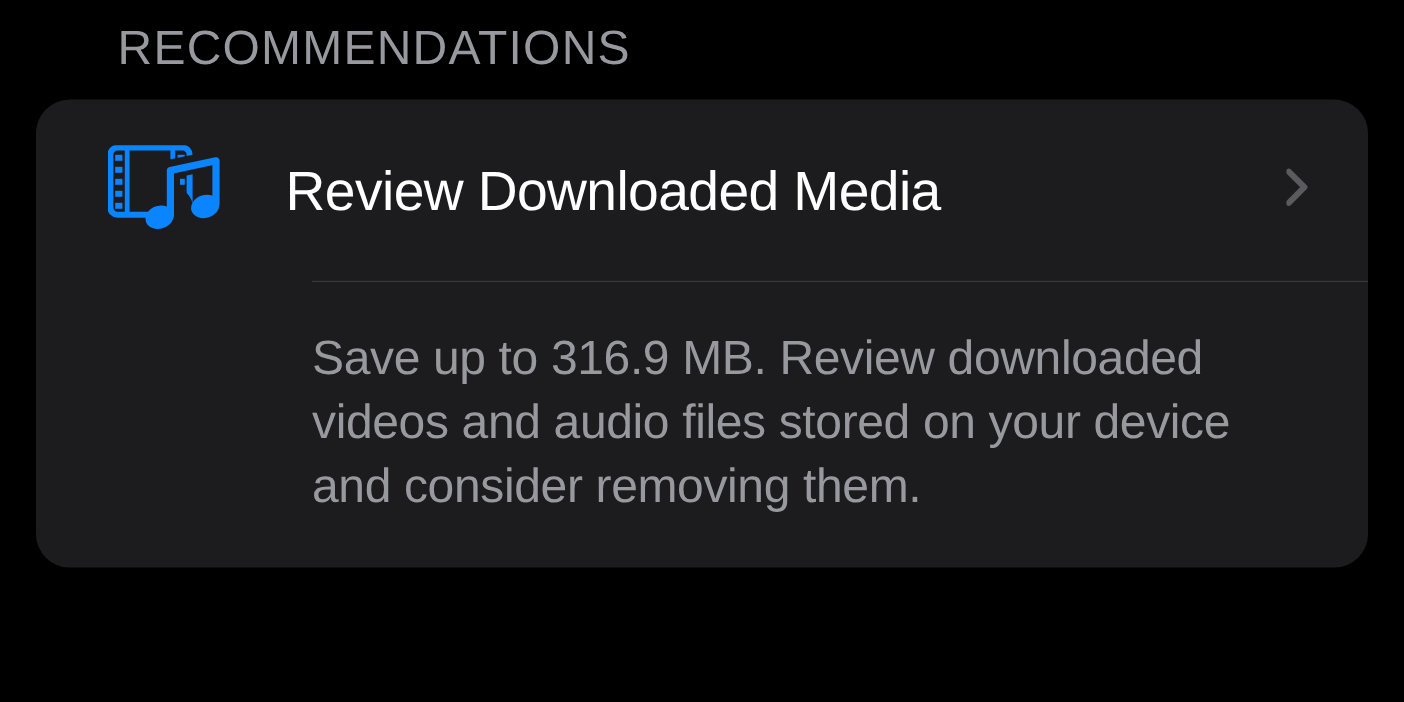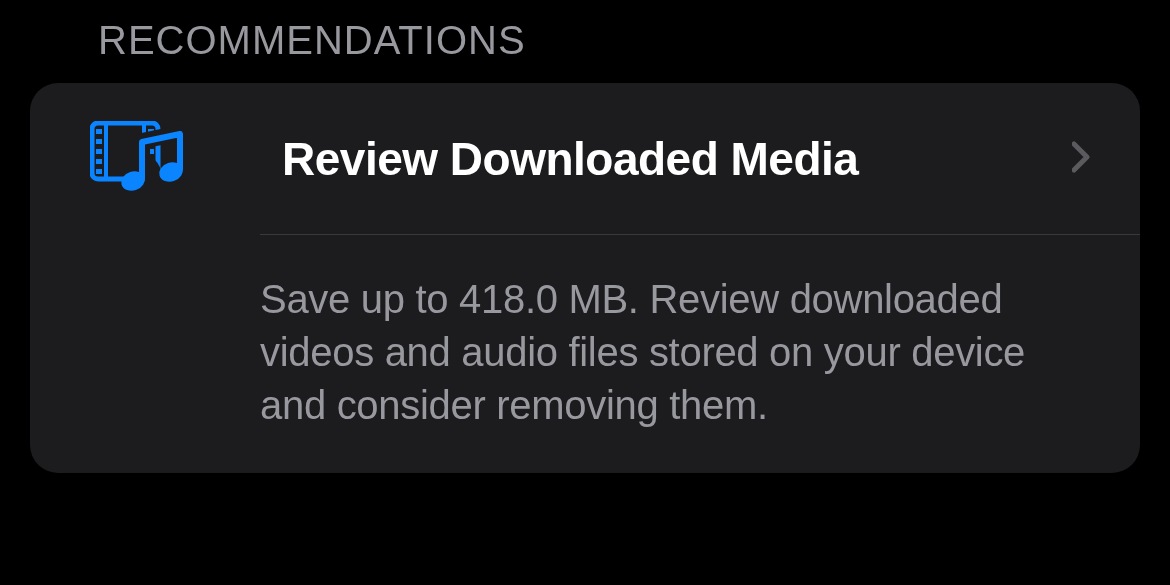--- a/index.html
+++ b/index.html
@@ -53,23 +53,23 @@
     
     .media-icon {
       position: relative;
       width: 100px;
       height: 75px;
     }
     
     .title {
       color: #FFFFFF;
       font-size: 46px;
-      font-weight: 700;
+      font-weight: 400;
       flex: 1;
-      margin-left: 92px;
+      margin-left: 48px;
       letter-spacing: -0.5px;
     }
     
     .chevron {
       color: #5A5A5F;
       flex-shrink: 0;
       margin-left: 20px;
     }
     
     .divider {
@@ -136,16 +136,16 @@
       <div class="chevron">
         <svg width="18" height="32" viewBox="0 0 18 32">
           <path d="M 2 3 L 15 16 L 2 29" fill="none" stroke="#5A5A5F" stroke-width="5" stroke-linecap="round" stroke-linejoin="round"></path>
         </svg>
       </div>
     </div>
 
     <div class="divider"></div>
 
     <div class="card-body">
-      <div class="description">Save up to 418.0 MB. Review downloaded videos and audio files stored on your device and consider removing them.</div>
+      <div class="description">Save up to 316.9 MB. Review downloaded videos and audio files stored on your device and consider removing them.</div>
     </div>
   </div>
 </div>
 
 </body></html>

